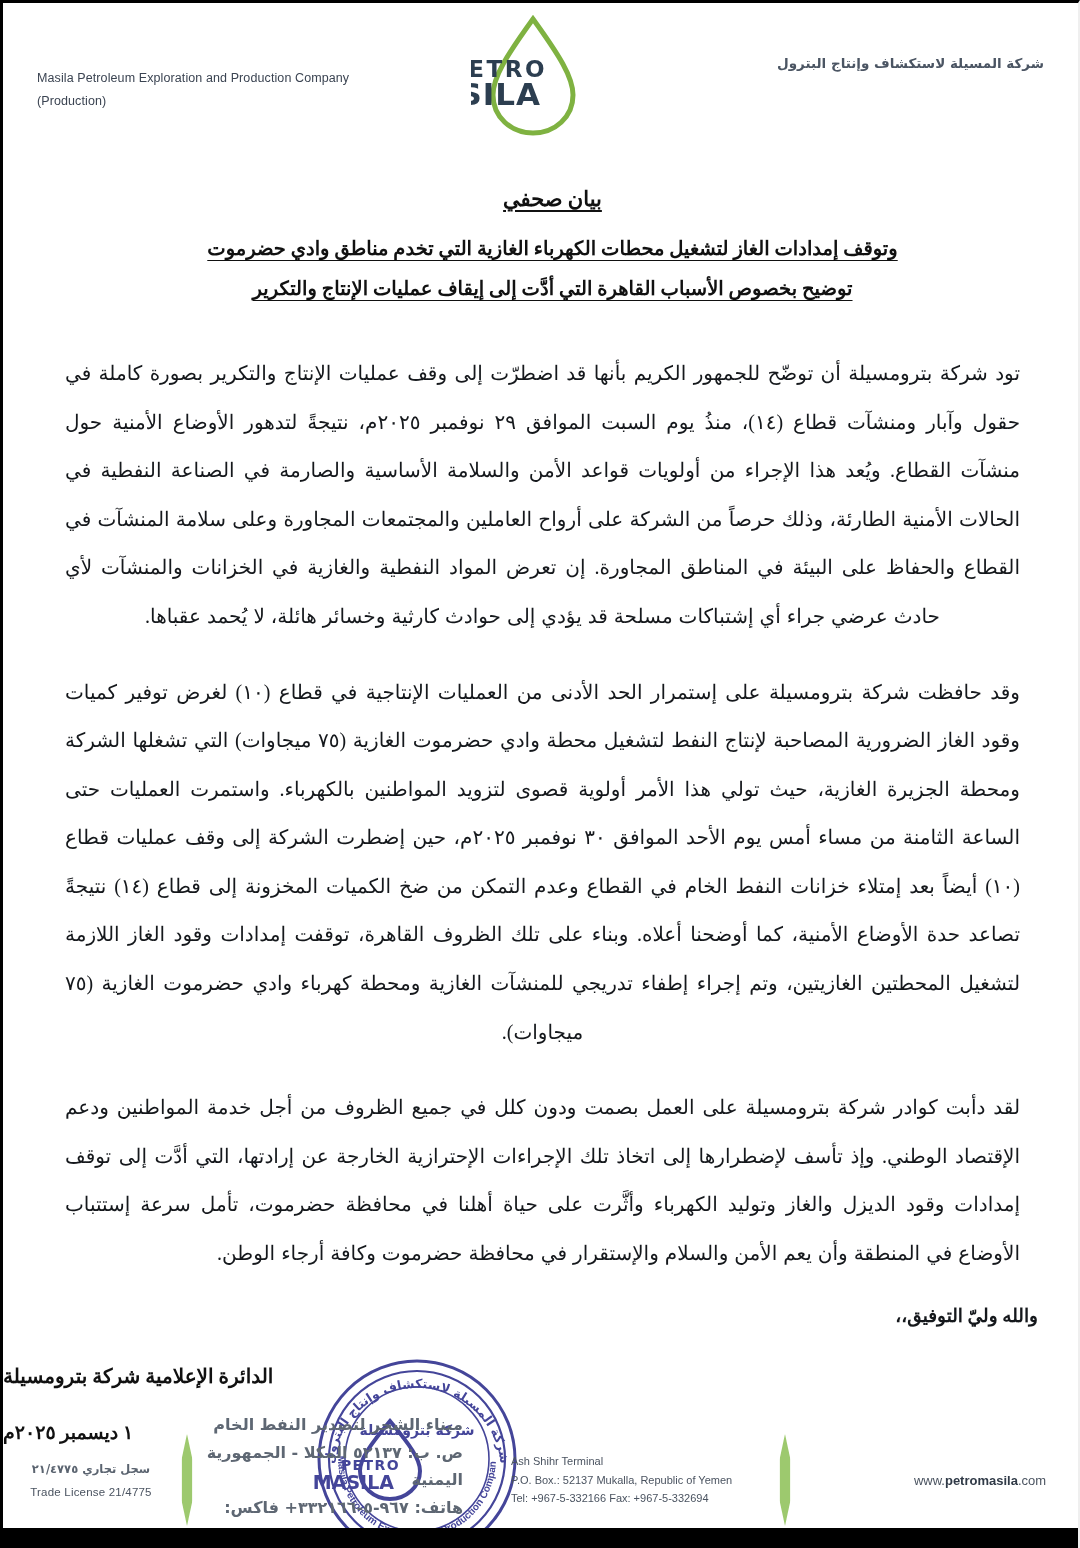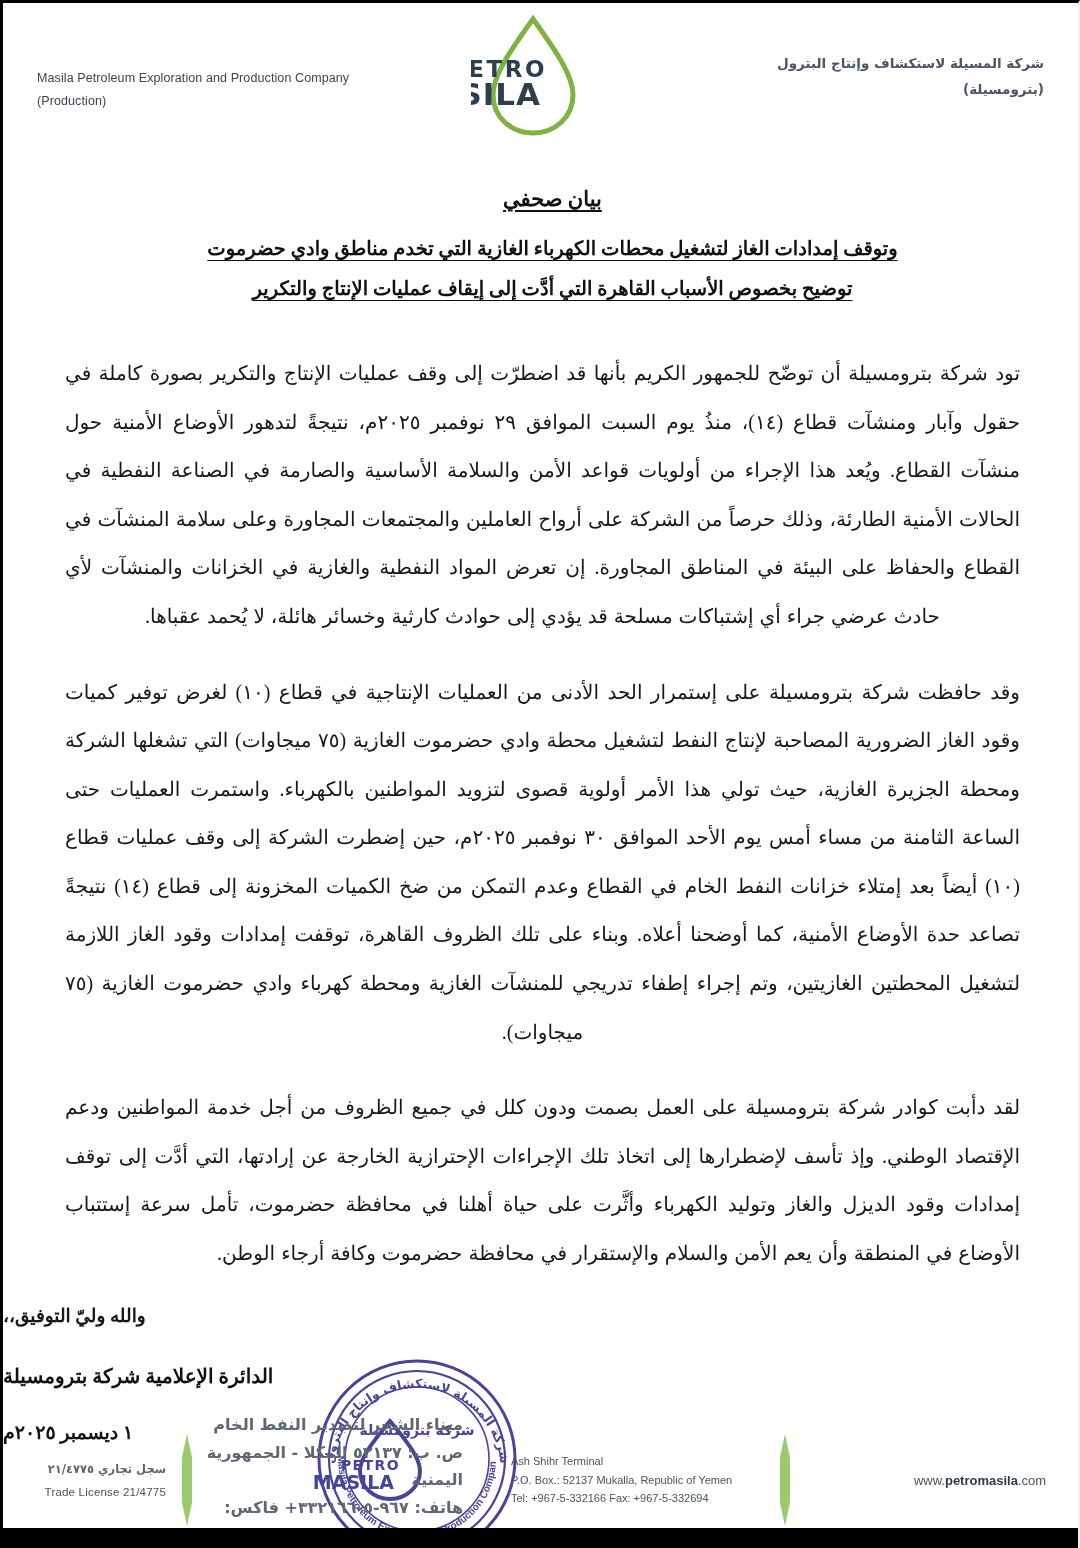--- a/index.html
+++ b/index.html
@@ -117,21 +117,21 @@
   .para.last { text-align-last: right; }
 
   
   .signature {
     direction: rtl;
     position: relative;
     margin-top: 14px;
     height: 250px;
   }
   .sig-salam {
-    text-align: left;
+    text-align: right;
     font-size: 18.5px;
     font-weight: 700;
     color: #15181c;
     padding-right: 40px;
   }
   .sig-lines {
     position: absolute;
     top: 60px;
     left: 0; right: 0;
     text-align: left;
@@ -165,21 +165,21 @@
     bottom: 20px;
     height: 96px;
     display: flex;
     align-items: center;
     direction: ltr;
   }
   .f-cell { position: relative; box-sizing: border-box; }
   .f-trade {
     width: 175px;
     padding-right: 12px;
-    text-align: right;
+    text-align: center;
     direction: ltr;
     padding-left: 13px;
   }
   .f-trade .ar {
     font-family: "DejaVu Sans", sans-serif;
     font-size: 11.5px;
     color: #5b6470;
     font-weight: 700;
     direction: rtl;
   }
@@ -241,21 +241,20 @@
 </style>
 </head>
 <body>
 
 <div class="page">
 
   <div class="letterhead">
 
     <div class="lh-ar">
       <div>شركة المسيلة لاستكشاف وإنتاج البترول</div>
-      <div>(بترومسيلة)</div>
     </div>
 
     <div class="lh-logo">
       <svg viewBox="0 0 200 140" xmlns="http://www.w3.org/2000/svg">
         <path d="M62 12 C 36 48, 22 70, 22 88 C 22 110, 40 126, 62 126 C 84 126, 102 110, 102 88 C 102 70, 88 48, 62 12 Z" fill="none" stroke="#7FB241" stroke-width="5" stroke-linecap="round"></path>
         <text x="76" y="70" font-family="DejaVu Sans, sans-serif" font-size="23" font-weight="bold" letter-spacing="2.5" fill="#2C3E50">PETRO</text>
         <text x="70" y="98" font-family="DejaVu Sans, sans-serif" font-size="31" font-weight="bold" letter-spacing="1" fill="#2C3E50">MASILA</text>
       </svg>
     </div>
 

